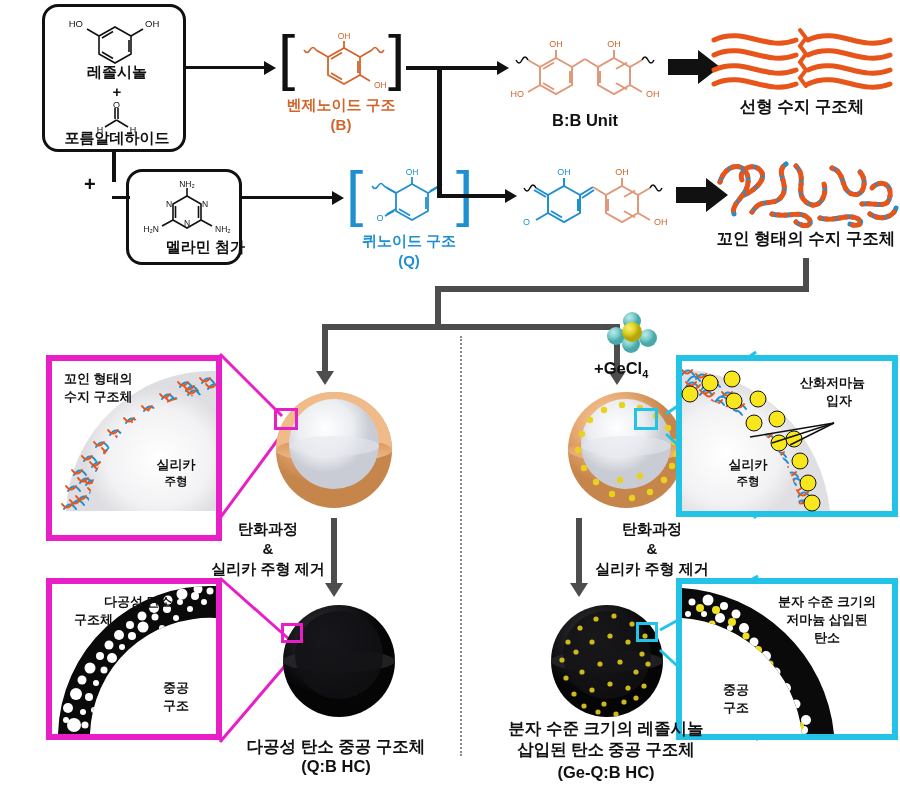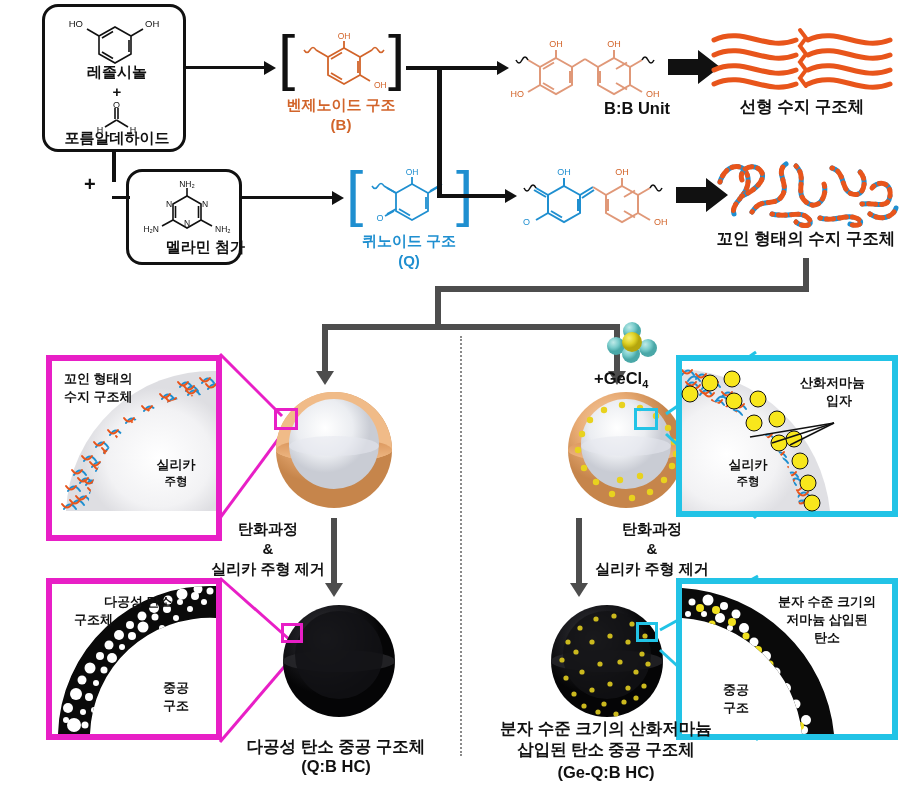--- a/index.html
+++ b/index.html
@@ -174,21 +174,21 @@
       <line x1="40" y1="59" x2="28" y2="66"></line>
       <line x1="130" y1="59" x2="142" y2="66"></line>
       <path d="M28,34 q-3,-6 -6,0 q-3,6 -6,0" stroke="#111" stroke-width="1.6"></path>
       <path d="M142,34 q3,-6 6,0 q3,6 6,0" stroke="#111" stroke-width="1.6"></path>
     </g>
     <text x="56" y="21" font-size="9" text-anchor="middle" fill="#d2642a" font-family="Liberation Sans, sans-serif">OH</text>
     <text x="114" y="21" font-size="9" text-anchor="middle" fill="#d2642a" font-family="Liberation Sans, sans-serif">OH</text>
     <text x="24" y="71" font-size="9" text-anchor="end" fill="#d2642a" font-family="Liberation Sans, sans-serif">HO</text>
     <text x="146" y="71" font-size="9" fill="#d2642a" font-family="Liberation Sans, sans-serif">OH</text>
   </svg>
-  <div class="abs ctr lbl-lg" style="left:0;width:170px;top:72px;text-align:right;">B:B Unit</div>
+  <div class="abs ctr lbl-lg" style="left:0;width:170px;top:84px;">B:B Unit</div>
 </div>
 
 <div class="abs" style="left:508px;top:154px;width:170px;">
   <svg width="170" height="84">
     <g stroke="#1f8fd0" stroke-width="2" fill="none">
       <polygon points="56,32 72,41 72,59 56,68 40,59 40,41"></polygon>
       <line x1="70" y1="45" x2="70" y2="57"></line>
       <line x1="43" y1="57" x2="54" y2="63.5"></line>
       <line x1="56" y1="32" x2="56" y2="24"></line>
       <line x1="40" y1="41" x2="28" y2="34"></line>
@@ -273,21 +273,21 @@
 <div class="abs ghline" style="left:435px;top:286px;width:374px;"></div>
 <div class="abs gvline" style="left:435px;top:286px;height:44px;"></div>
 <div class="abs ghline" style="left:322px;top:324px;width:298px;"></div>
 <div class="abs gvline" style="left:322px;top:324px;height:48px;"></div>
 <div class="abs garrowD" style="left:316px;top:371px;"></div>
 <div class="abs gvline" style="left:614px;top:324px;height:48px;"></div>
 <div class="abs garrowD" style="left:608px;top:371px;"></div>
 
 <div class="abs vdash" style="left:460px;top:336px;height:420px;"></div>
 
-<div class="abs" style="left:586px;top:320px;width:96px;">
+<div class="abs" style="left:586px;top:310px;width:96px;">
   <svg width="96" height="52">
     <defs>
       <radialGradient id="gCl" cx="35%" cy="30%">
         <stop offset="0%" stop-color="#bfeae8"></stop>
           <stop offset="60%" stop-color="#79cccb"></stop>
           <stop offset="100%" stop-color="#4aa8a8"></stop>
       </radialGradient>
       <radialGradient id="gGe" cx="35%" cy="30%">
         <stop offset="0%" stop-color="#f6f07a"></stop>
           <stop offset="60%" stop-color="#dfd226"></stop>
@@ -673,15 +673,15 @@
       </g>
     </g>
   </svg>
   <div class="abs ctr lbl-sm" style="left:80px;top:10px;width:130px;">분자 수준 크기의</div>
   <div class="abs ctr lbl-sm" style="left:80px;top:28px;width:130px;">저마늄 삽입된</div>
   <div class="abs ctr lbl-sm" style="left:80px;top:46px;width:130px;">탄소</div>
   <div class="abs ctr lbl-sm" style="left:22px;top:98px;width:64px;">중공</div>
   <div class="abs ctr lbl-sm" style="left:22px;top:116px;width:64px;">구조</div>
 </div>
 
-<div class="abs ctr lbl-lg nowrap" style="left:466px;top:718px;width:280px;">분자 수준 크기의 산화저마늄</div>
+<div class="abs ctr lbl-lg nowrap" style="left:466px;top:718px;width:280px;">분자 수준 크기의 레졸시놀</div>
 <div class="abs ctr lbl-lg nowrap" style="left:466px;top:740px;width:280px;font-family:Liberation Serif, serif;">삽입된 탄소 중공 구조체</div>
 <div class="abs ctr lbl-lg" style="left:466px;top:762px;width:280px;">(Ge-Q:B HC)</div>
 
 </body></html>

